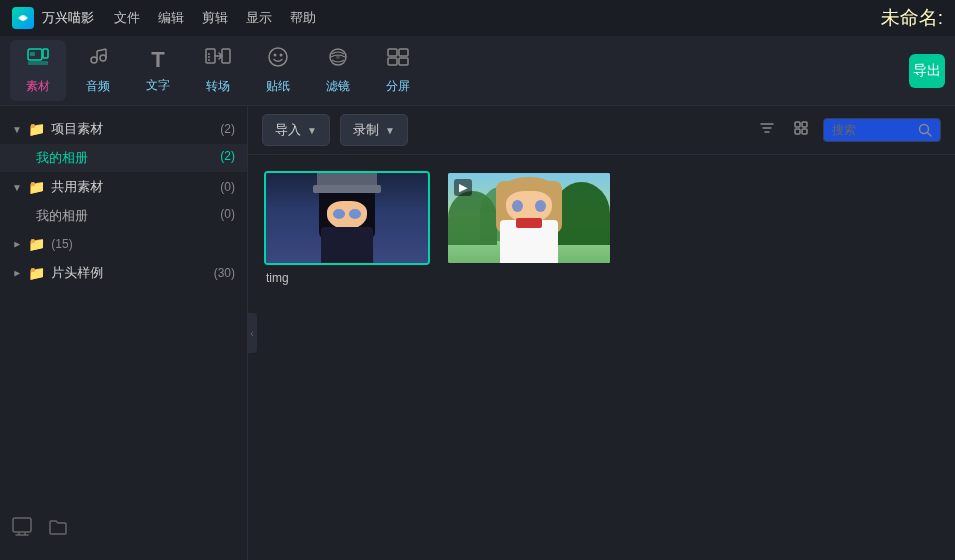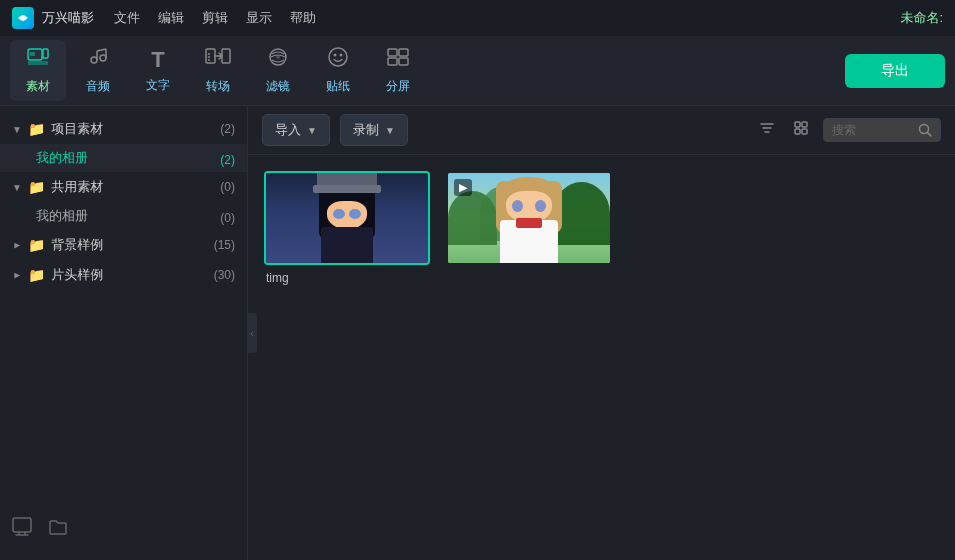--- a/index.html
+++ b/index.html
@@ -47,22 +47,22 @@
       display: flex;
       gap: 18px;
       margin-left: 12px;
     }
     #title-menus span {
       color: #c0c0c0;
       font-size: 13px;
       cursor: pointer;
     }
     #titlebar-right {
-      color: #86efac;
-      font-size: 13px;
+      color: #fef9c3;
+      font-size: 19px;
     }
 
     
     #toolbar {
       display: flex;
       align-items: center;
       background: #22252d;
       height: 70px;
       padding: 0 10px;
       border-bottom: 1px solid #2a2e38;
@@ -88,27 +88,27 @@
       background: #2a2e3a;
     }
     .toolbar-item .icon {
       font-size: 22px;
       color: #00d4aa;
     }
     .toolbar-item .label {
       font-size: 12px;
       color: #7dd3fc;
     }
-    .toolbar-item.active .label { color: #86efac; }
+    .toolbar-item.active .label { color: #ec4899; }
     #export-btn {
       background: #00c896;
       color: white;
       border: none;
       border-radius: 6px;
-      padding: 8px 36px;
+      padding: 8px 4px;
       font-size: 14px;
       cursor: pointer;
       font-family: inherit;
     }
 
     
     #main {
       display: flex;
       height: calc(560px - 36px - 70px);
     }
@@ -130,21 +130,21 @@
       cursor: pointer;
       gap: 6px;
     }
     .chevron { color: #888; font-size: 10px; }
     .folder-icon { color: #888; font-size: 14px; }
     .section-name { color: #d0d0d0; flex: 1; font-size: 13px; }
     .section-count { color: #888; font-size: 12px; }
 
     .sidebar-item {
       display: flex;
-      align-items: flex-end;
+      align-items: flex-start;
       padding: 5px 12px 5px 36px;
       cursor: pointer;
       gap: 6px;
     }
     .sidebar-item.active { background: #252830; }
     .sidebar-item .item-name { color: #00d4aa; flex: 1; font-size: 13px; }
     .sidebar-item .item-count { color: #00d4aa; font-size: 12px; }
     .sidebar-item.inactive .item-name { color: #aaa; }
     .sidebar-item.inactive .item-count { color: #888; }
 
@@ -202,21 +202,21 @@
       background: none;
       border: none;
       color: #888;
       cursor: pointer;
       font-size: 16px;
       padding: 4px;
     }
     #search-box {
       display: flex;
       align-items: flex-end;
-      background: #404040;
+      background: #1d4ed8;
       border: 1px solid #3a3f4e;
       border-radius: 4px;
       padding: 4px 8px;
       gap: 6px;
     }
     #search-input {
       background: none;
       border: none;
       color: #d0d0d0;
       font-size: 12px;
@@ -366,40 +366,40 @@
           <rect x="17" y="3" width="8" height="14" rx="1" stroke="#888" stroke-width="1.5" fill="none"></rect>
           <path d="M4 8 L4 8.1M4 11 L4 11.1M4 14 L4 14.1" stroke="#888" stroke-width="2" stroke-linecap="round"></path>
         </svg>
       </span>
       <span class="label">转场</span>
     </div>
 
     <div class="toolbar-item">
       <span class="icon" style="color:#888;">
         <svg width="24" height="22" viewBox="0 0 24 22" fill="none">
+          <circle cx="12" cy="11" r="9" stroke="#888" stroke-width="1.5" fill="none"></circle>
+          <circle cx="9" cy="9" r="1.5" fill="#888"></circle>
+          <circle cx="15" cy="9" r="1.5" fill="#888"></circle>
+          <path d="M8 13.5 Q12 17 16 13.5" stroke="#888" stroke-width="1.5" fill="none" stroke-linecap="round"></path>
+        </svg>
+      </span>
+      <span class="label">贴纸</span>
+    </div>
+
+    <div class="toolbar-item">
+      <span class="icon" style="color:#888;">
+        <svg width="24" height="22" viewBox="0 0 24 22" fill="none">
           <circle cx="12" cy="11" r="8" stroke="#888" stroke-width="1.5" fill="none"></circle>
           <path d="M6 8 Q12 4 18 8" stroke="#888" stroke-width="1.2" fill="none"></path>
           <path d="M5 11 Q12 7 19 11" stroke="#888" stroke-width="1.2" fill="none"></path>
           <path d="M6 14 Q12 18 18 14" stroke="#888" stroke-width="1.2" fill="none"></path>
           <circle cx="12" cy="11" r="2" fill="#888" opacity="0.4"></circle>
         </svg>
       </span>
       <span class="label">滤镜</span>
-    </div>
-
-    <div class="toolbar-item">
-      <span class="icon" style="color:#888;">
-        <svg width="24" height="22" viewBox="0 0 24 22" fill="none">
-          <circle cx="12" cy="11" r="9" stroke="#888" stroke-width="1.5" fill="none"></circle>
-          <circle cx="9" cy="9" r="1.5" fill="#888"></circle>
-          <circle cx="15" cy="9" r="1.5" fill="#888"></circle>
-          <path d="M8 13.5 Q12 17 16 13.5" stroke="#888" stroke-width="1.5" fill="none" stroke-linecap="round"></path>
-        </svg>
-      </span>
-      <span class="label">贴纸</span>
     </div>
 
     <div class="toolbar-item">
       <span class="icon" style="color:#888;">
         <svg width="24" height="22" viewBox="0 0 24 22" fill="none">
           <rect x="2" y="3" width="9" height="7" rx="1" stroke="#888" stroke-width="1.5" fill="none"></rect>
           <rect x="13" y="3" width="9" height="7" rx="1" stroke="#888" stroke-width="1.5" fill="none"></rect>
           <rect x="2" y="12" width="9" height="7" rx="1" stroke="#888" stroke-width="1.5" fill="none"></rect>
           <rect x="13" y="12" width="9" height="7" rx="1" stroke="#888" stroke-width="1.5" fill="none"></rect>
         </svg>
@@ -432,21 +432,20 @@
       <span class="section-count">(0)</span>
     </div>
     <div class="sidebar-item inactive">
       <span class="item-name">我的相册</span>
       <span class="item-count">(0)</span>
     </div>
 
     <div class="sidebar-section-header">
       <span class="chevron" style="transform:rotate(-90deg);display:inline-block;">▼</span>
       <span class="folder-icon">📁</span>
-      <span class="section-name">背景样例</span>
       <span class="section-count">(15)</span>
     </div>
 
     <div class="sidebar-section-header">
       <span class="chevron" style="transform:rotate(-90deg);display:inline-block;">▼</span>
       <span class="folder-icon">📁</span>
       <span class="section-name">片头样例</span>
       <span class="section-count">(30)</span>
     </div>
 

